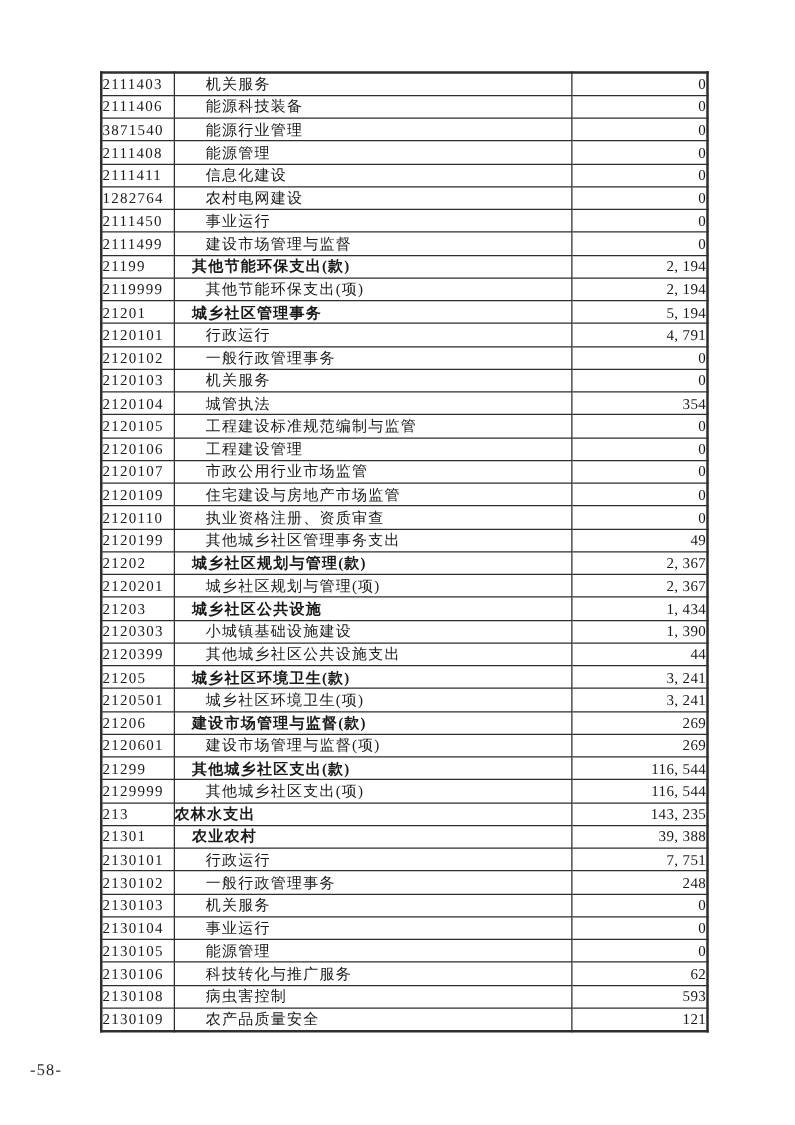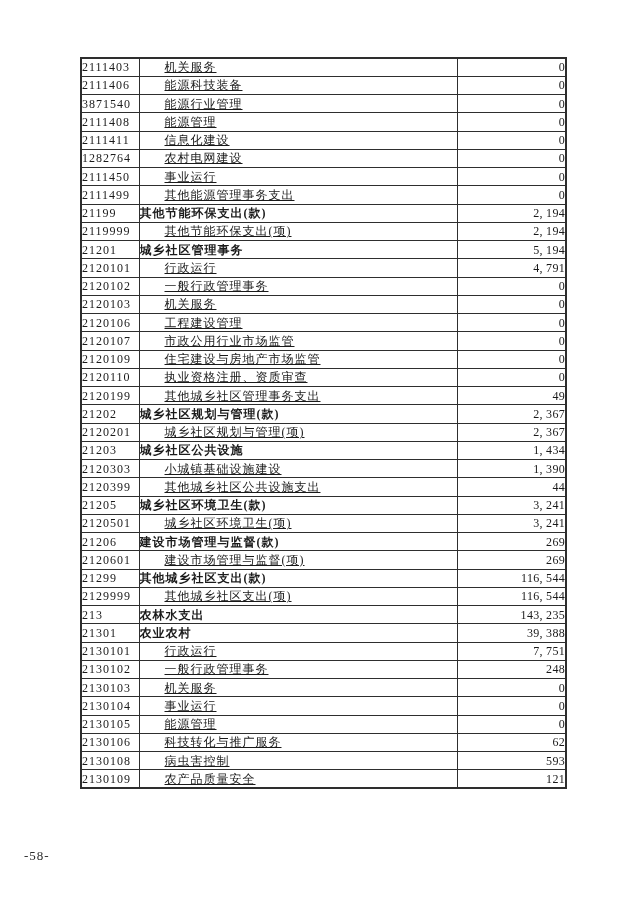--- a/index.html
+++ b/index.html
@@ -30,22 +30,22 @@
     white-space: nowrap;
     font-size: 12px;
     line-height: 1;
   }
   col.c-code { width: 58px; }
   col.c-name { width: 318px; }
   col.c-val  { width: 109px; }
 
   td.code { padding-left: 3px; letter-spacing: 1px; }
   td.name { padding-left: 4px; letter-spacing: 1px; }
-  td.name.lvl1 { }
-  td.name.lvl2 { padding-left: 25px; text-decoration: underline; }
+  td.name.lvl1 { padding-left: 14px; }
+  td.name.lvl2 { padding-left: 25px; }
   td.name.bold { font-weight: 700; }
   td.val  { text-align: right; padding-right: 3px; letter-spacing: 0.3px; }
 
   .footer {
     position: absolute; left: 0; top: 848px;
     width: 636px;
     font-size: 13px;
     letter-spacing: 1px;
     color: #2a2a2a;
   }
@@ -92,21 +92,21 @@
           <td class="name lvl2">农村电网建设</td>
           <td class="val">0</td>
         </tr>
         <tr>
           <td class="code">2111450</td>
           <td class="name lvl2">事业运行</td>
           <td class="val">0</td>
         </tr>
         <tr>
           <td class="code">2111499</td>
-          <td class="name lvl2">其他能源管理事务支出</td>
+          <td class="name lvl2">建设市场管理与监督</td>
           <td class="val">0</td>
         </tr>
         <tr>
           <td class="code">21199</td>
           <td class="name lvl1 bold">其他节能环保支出(款)</td>
           <td class="val">2, 194</td>
         </tr>
         <tr>
           <td class="code">2119999</td>
           <td class="name lvl2">其他节能环保支出(项)</td>
@@ -126,20 +126,30 @@
           <td class="code">2120102</td>
           <td class="name lvl2">一般行政管理事务</td>
           <td class="val">0</td>
         </tr>
         <tr>
           <td class="code">2120103</td>
           <td class="name lvl2">机关服务</td>
           <td class="val">0</td>
         </tr>
         <tr>
+          <td class="code">2120104</td>
+          <td class="name lvl2">城管执法</td>
+          <td class="val">354</td>
+        </tr>
+        <tr>
+          <td class="code">2120105</td>
+          <td class="name lvl2">工程建设标准规范编制与监管</td>
+          <td class="val">0</td>
+        </tr>
+        <tr>
           <td class="code">2120106</td>
           <td class="name lvl2">工程建设管理</td>
           <td class="val">0</td>
         </tr>
         <tr>
           <td class="code">2120107</td>
           <td class="name lvl2">市政公用行业市场监管</td>
           <td class="val">0</td>
         </tr>
         <tr>

